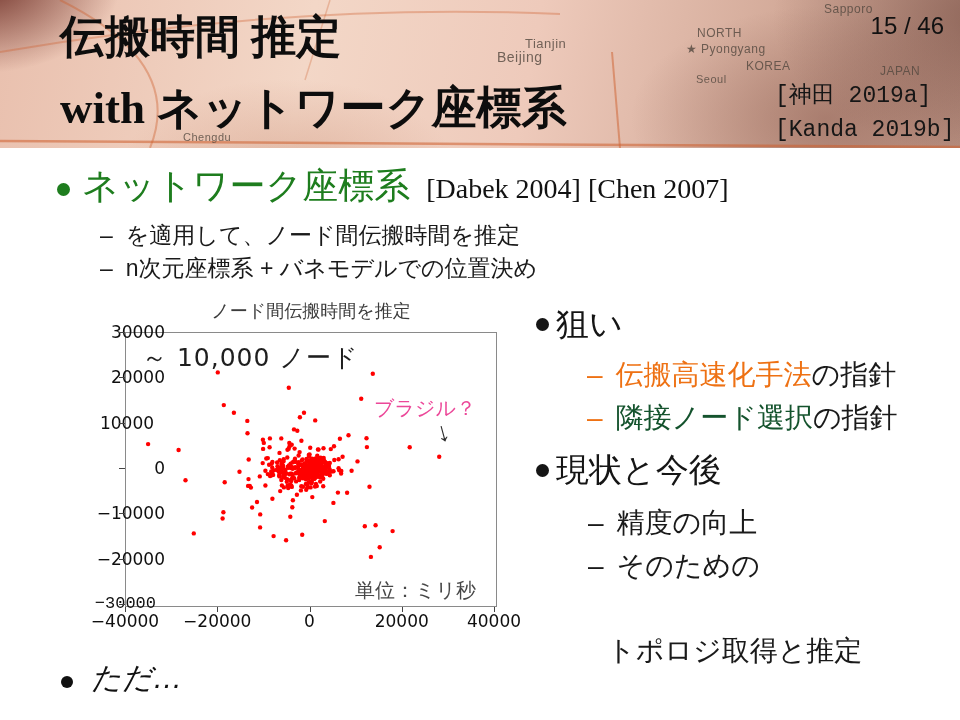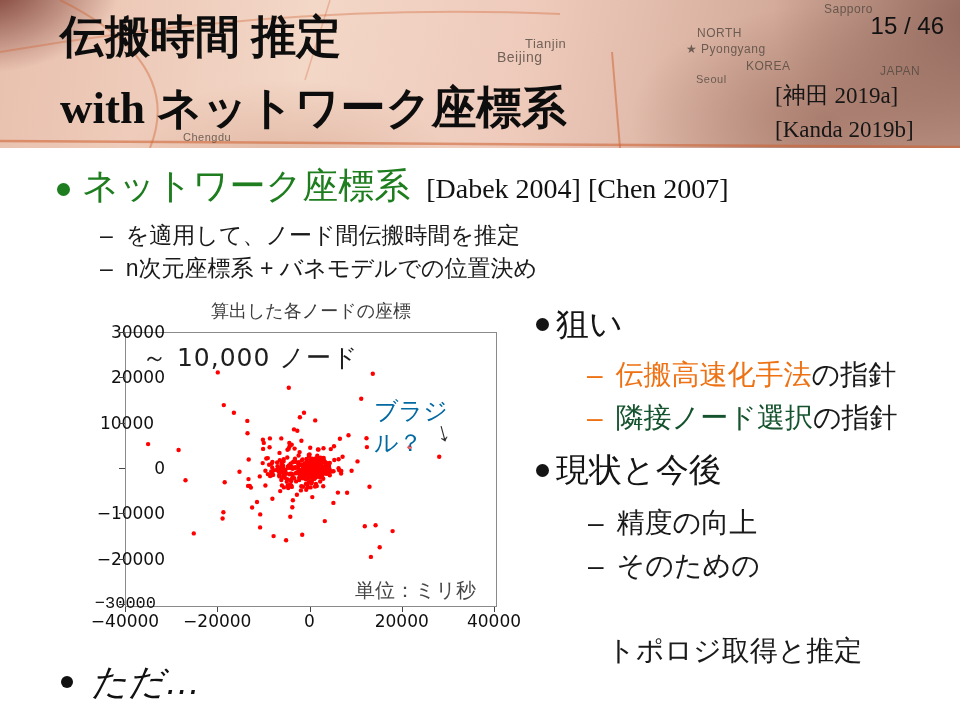--- a/index.html
+++ b/index.html
@@ -14,48 +14,48 @@
       radial-gradient(ellipse 240px 130px at 30% 115%, rgba(196,132,106,.40), transparent 70%),
       linear-gradient(100deg,#e9c0ae 0%,#f3d7c7 32%,#eecabb 55%,#d3aa99 80%,#bd9586 100%);
   }
   .map-lines{position:absolute;left:0;top:0;}
   .map-label{position:absolute;color:#53483f;opacity:.8;font-family:"Liberation Sans",sans-serif;
              letter-spacing:.5px;white-space:nowrap;}
   .slide-title{position:absolute;left:60px;top:2px;margin:0;
       font-family:"Liberation Serif",serif;font-weight:700;font-size:45px;line-height:71px;
       color:#0d0d0d;white-space:nowrap;}
   .page-num{position:absolute;right:16px;top:12px;font-size:24px;color:#111;}
-  .cites{position:absolute;left:775px;top:79px;font-family:Liberation Serif, serif;
+  .cites{position:absolute;left:775px;top:79px;font-family:Liberation Mono, monospace;
          font-size:23px;line-height:34px;color:#161616;}
   
   .row{position:absolute;display:flex;align-items:baseline;white-space:nowrap;color:#1a1a1a;}
   .dot{position:absolute;border-radius:50%;}
   .dash{margin-right:13px;}
   
   .b1-label{font-size:36px;}
   .b1-refs{font-family:"Liberation Serif",serif;font-size:28px;color:#121212;margin-left:16px;}
   .sub{font-size:23px;}
   
   .h-big{font-size:33px;color:#151515;}
   .g-item{font-size:28px;}
   .s-item{font-size:28px;color:#1a1a1a;}
-  .closing{font-size:36px;font-style:italic;color:#111;}
+  .closing{font-size:30px;font-style:italic;color:#111;}
   
   .chart-title{position:absolute;left:125px;top:299px;width:372px;text-align:center;
       font-family:"DejaVu Sans",sans-serif;font-size:18px;color:#3c3c3c;}
   .plot{position:absolute;left:125px;top:332px;width:372px;height:275px;
         border:1.5px solid #8a8a8a;box-sizing:border-box;background:#fff;}
   .plot svg{position:absolute;left:0;top:0;}
   .tick-label{position:absolute;font-family:"DejaVu Sans",sans-serif;font-size:17px;color:#0f0f0f;}
   .ytl{width:76px;text-align:right;margin-left:48px;}
   .xtl{width:92px;text-align:center;}
   .tick-mark{position:absolute;background:#444;}
   .annot{position:absolute;left:16px;top:8px;font-family:"DejaVu Sans",sans-serif;
          font-size:25px;color:#1e1e1e;letter-spacing:1px;}
-  .brazil{position:absolute;left:248px;top:62px;font-size:24px;color:#0369a1;
+  .brazil{position:absolute;left:248px;top:62px;font-size:20px;color:#ec4899;
           text-shadow:0 0 3px #fff,0 0 3px #fff;}
   .arrow{position:absolute;left:310px;top:84px;font-size:27px;color:#2e2e2e;
          transform:rotate(-15deg);}
   .unit{position:absolute;left:229px;top:244px;font-size:20px;color:#474747;
         text-shadow:0 0 3px #fff,0 0 3px #fff;}
 </style>
 </head>
 <body>
 
 <div class="slide">
@@ -97,21 +97,21 @@
   </div>
   <div class="row sub" style="left:100px;top:220px;">
     <span class="dash">–</span>
     <span>を適用して、ノード間伝搬時間を推定</span>
   </div>
   <div class="row sub" style="left:100px;top:253px;">
     <span class="dash">–</span>
     <span>n次元座標系 + バネモデルでの位置決め</span>
   </div>
 
-  <div class="chart-title">算出した各ノードの座標</div>
+  <div class="chart-title">ノード間伝搬時間を推定</div>
   <div class="plot">
     <svg id="scatter-svg" width="369" height="272">
         <circle cx="199.3" cy="133.9" r="2.2" fill="#ff0000"></circle>
         <circle cx="199.0" cy="128.7" r="2.2" fill="#ff0000"></circle>
         <circle cx="192.3" cy="138.9" r="2.2" fill="#ff0000"></circle>
         <circle cx="192.9" cy="129.3" r="2.2" fill="#ff0000"></circle>
         <circle cx="203.0" cy="133.0" r="2.2" fill="#ff0000"></circle>
         <circle cx="191.8" cy="135.5" r="2.2" fill="#ff0000"></circle>
         <circle cx="189.4" cy="128.8" r="2.2" fill="#ff0000"></circle>
         <circle cx="197.2" cy="153.3" r="2.2" fill="#ff0000"></circle>

